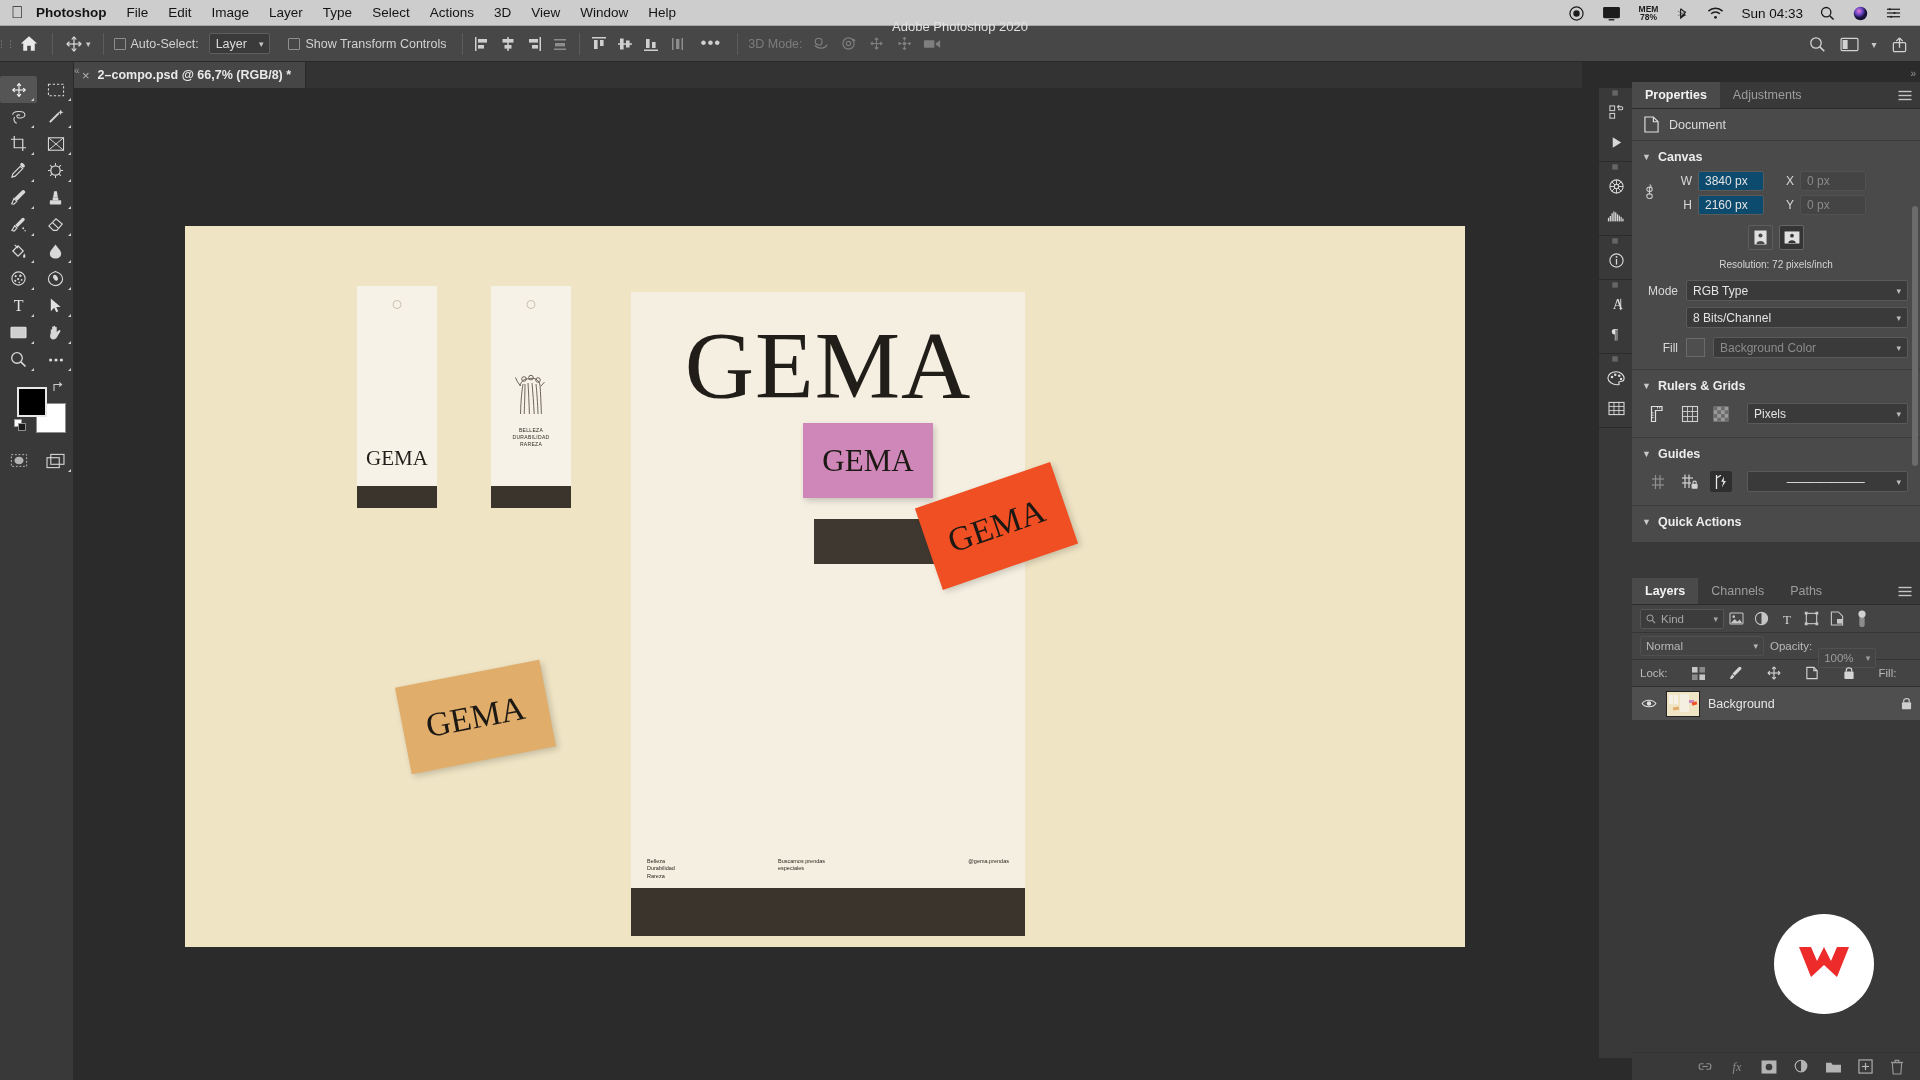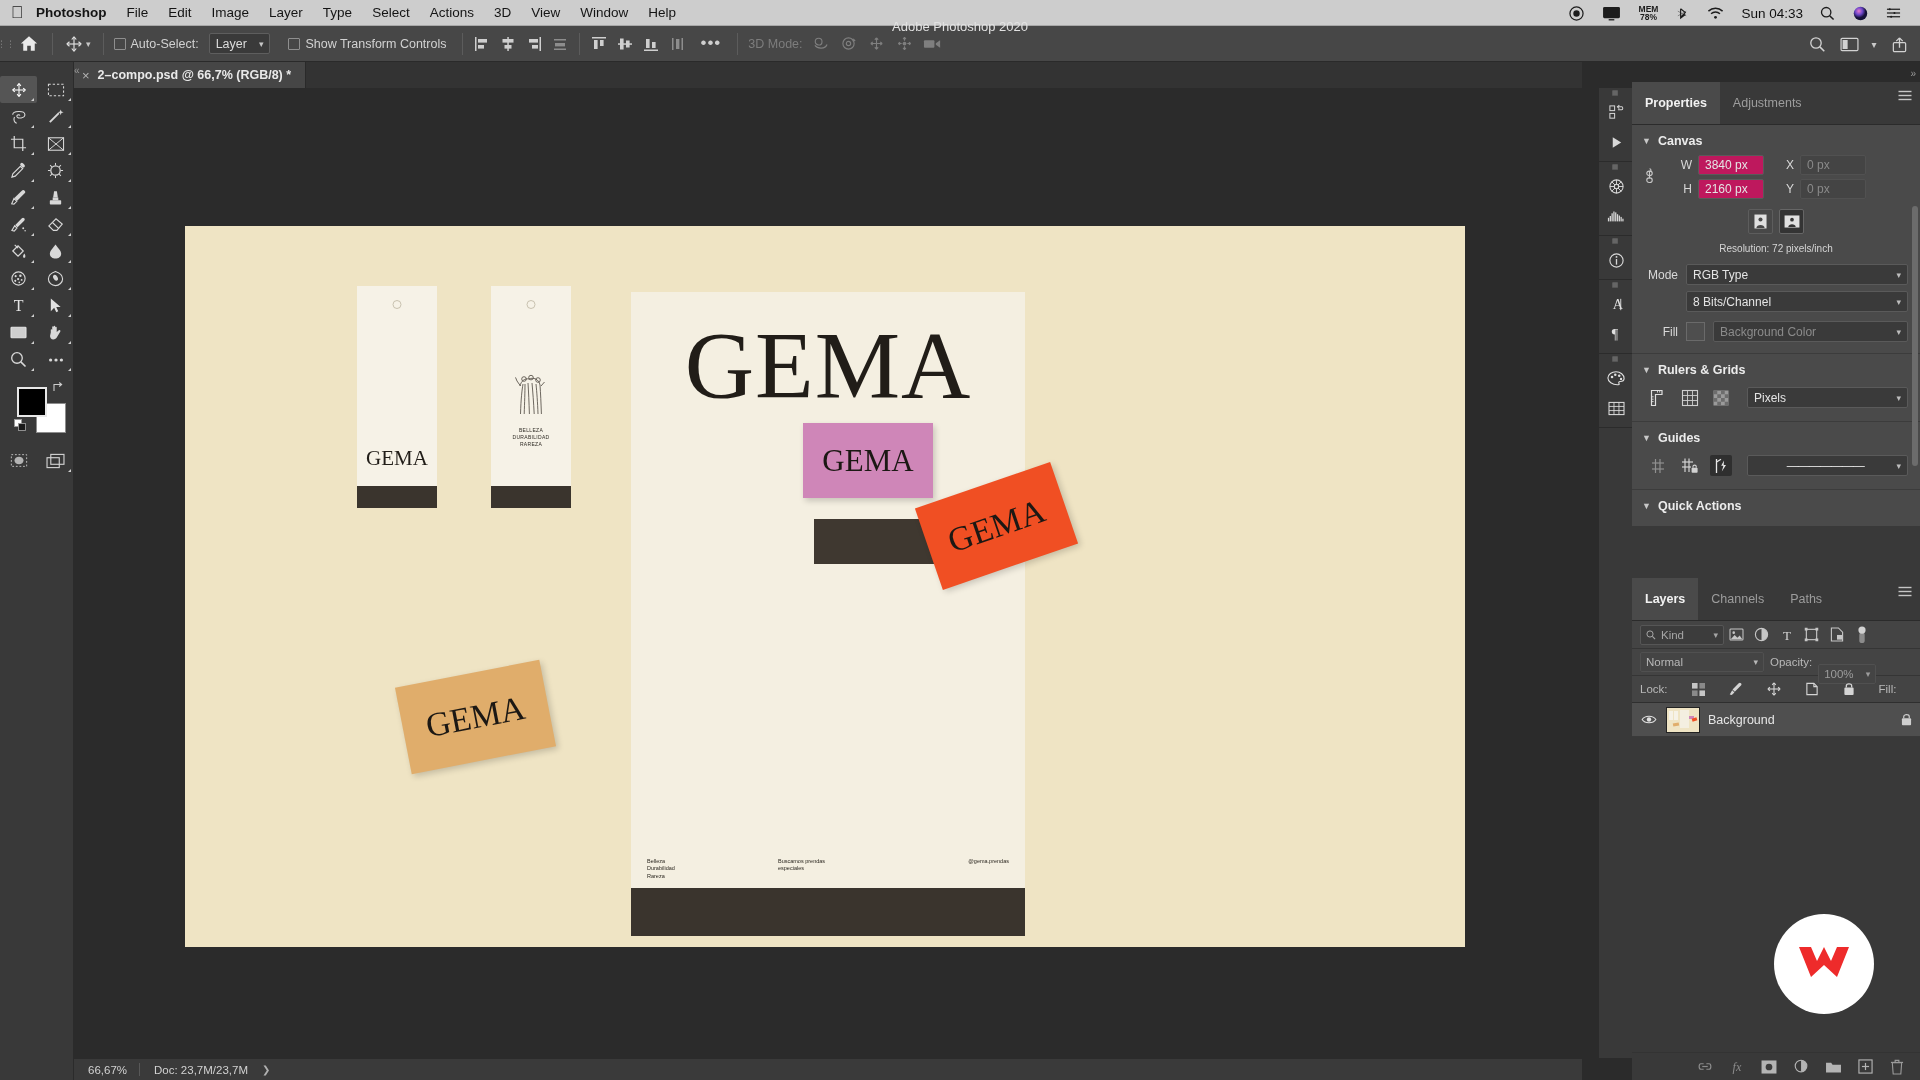--- a/index.html
+++ b/index.html
@@ -155,39 +155,39 @@
   .rail-group { border-bottom: 1px solid #2b2b2b; padding-bottom: 4px; }
   .rail-grip { height: 9px; display: flex; align-items: center; justify-content: center; color: #777; font-size: 7px; letter-spacing: 1px;}
   .rail-ico { width: 34px; height: 30px; display: flex; align-items: center; justify-content: center; }
 
   .panels {
     position: absolute; top: 82px; right: 0; width: 288px; height: 998px;
     background: #393939;
   }
   .panel-collapse { position:absolute; right: 4px; top: -14px; color: #9a9a9a; font-size: 10px; }
   .ptabs {
-    height: 43px; background: #393939; display: flex; align-items: stretch; position: relative;
+    height: 27px; background: #393939; display: flex; align-items: stretch; position: relative;
     border-bottom: 1px solid #2b2b2b;
   }
   .ptab { padding: 0 13px; display: flex; align-items: center; font-size: 12.5px; color: #9d9d9d; }
   .ptab.active { background: #4a4a4a; color: #f2f2f2; font-weight: bold; }
   .pmenu { position: absolute; right: 8px; top: 0; height: 27px; display: flex; align-items: center; color: #c5c5c5; font-size: 13px; }
 
   .propbody { background: #4a4a4a; }
   .doc-row { height: 32px; display: flex; align-items: center; gap: 10px; padding: 0 12px; border-bottom: 1px solid #3c3c3c;}
   .doc-row .lbl { color: #dcdcdc; font-size: 12.5px; }
   .sec-head { display: flex; align-items: center; gap: 7px; padding: 9px 12px 5px 10px; }
   .sec-head .chev { color: #c8c8c8; font-size: 9px; }
   .sec-head .nm { color: #ececec; font-size: 12.5px; font-weight: bold; }
   .sec { border-bottom: 1px solid #3c3c3c; padding-bottom: 8px; }
 
   .fieldrow { display: flex; align-items: center; gap: 6px; padding: 2px 12px; }
   .flabel { color: #d8d8d8; font-size: 12px; width: 14px; text-align: right; }
   .finput {
-    background: #be185d; border: 1px solid #5a5a5a; border-radius: 2px;
+    background: #0c4a6e; border: 1px solid #5a5a5a; border-radius: 2px;
     height: 20px; width: 66px; color: #e4e4e4; font-size: 12px;
     display: flex; align-items: center; padding: 0 6px;
   }
   .finput.dim { color: #8a8a8a; background: #444444; border-color: #515151; }
   .linkico { width: 16px; display: flex; align-items: center; justify-content: center; color: #c8c8c8; }
 
   .orient-row { display: flex; gap: 6px; justify-content: center; padding: 8px 0 4px; }
   .orient-btn { width: 25px; height: 25px; border: 1px solid #5d5d5d; border-radius: 2px;
     display: flex; align-items: center; justify-content: center; background: #484848; }
   .orient-btn.sel { background: #343434; border-color: #666; }
@@ -785,26 +785,20 @@
         <span>GEMA</span>
       </div>
 
       <div class="card" style="left:217px; top:447px; width:147px; height:88px; background:#e0ad6b; font-size:34px;
                   transform: rotate(-11deg);">
         <span>GEMA</span>
       </div>
     </div>
   </div>
 
-  <div class="statusbar">
-    <div class="st-zoom">66,67%</div>
-    <div class="st-sep"></div>
-    <div class="st-doc">Doc: 23,7M/23,7M</div>
-    <div class="st-arrow">❯</div>
-  </div>
 
   <div class="railcol">
     <div class="rail-group">
       <div class="rail-grip">▦</div>
       <div class="rail-ico">
         <svg width="17" height="17" viewBox="0 0 18 18">
             <rect x="2" y="2" width="5" height="5" fill="none" stroke="#d2d2d2" stroke-width="1.1"></rect>
             <rect x="2" y="10" width="5" height="5" fill="none" stroke="#d2d2d2" stroke-width="1.1"></rect>
             <path d="M10 3 L14.5 3 C16 3, 16 6, 14.5 6 L10.5 6" fill="none" stroke="#d2d2d2" stroke-width="1.1"></path>
             <path d="M12 1.2 L10 3 L12 4.8" fill="none" stroke="#d2d2d2" stroke-width="1.1"></path>
@@ -912,20 +906,27 @@
             <g stroke="#c5c5c5" stroke-width="1.4">
               <line x1="0.5" y1="1.5" x2="13.5" y2="1.5"></line>
               <line x1="0.5" y1="5.5" x2="13.5" y2="5.5"></line>
               <line x1="0.5" y1="9.5" x2="13.5" y2="9.5"></line>
             </g>
           </svg>
       </div>
     </div>
 
     <div class="propbody">
+      <div class="doc-row">
+        <svg width="15" height="17" viewBox="0 0 16 18">
+            <path d="M1 1 L10 1 L15 6 L15 17 L1 17 Z" fill="none" stroke="#e2e2e2" stroke-width="1.2"></path>
+            <path d="M10 1 L10 6 L15 6" fill="none" stroke="#e2e2e2" stroke-width="1.2"></path>
+          </svg>
+        <span class="lbl">Document</span>
+      </div>
 
       <div class="sec">
         <div class="sec-head">
           <span class="chev">▼</span>
           <span class="nm">Canvas</span>
         </div>
         <div style="display:flex;align-items:center;">
           <div class="linkico" style="width:34px">
             <svg width="11" height="20" viewBox="0 0 12 22">
                 <path d="M6 2 C8.2 2, 8.2 5, 6 5 L6 9" fill="none" stroke="#c8c8c8" stroke-width="1.2"></path>

